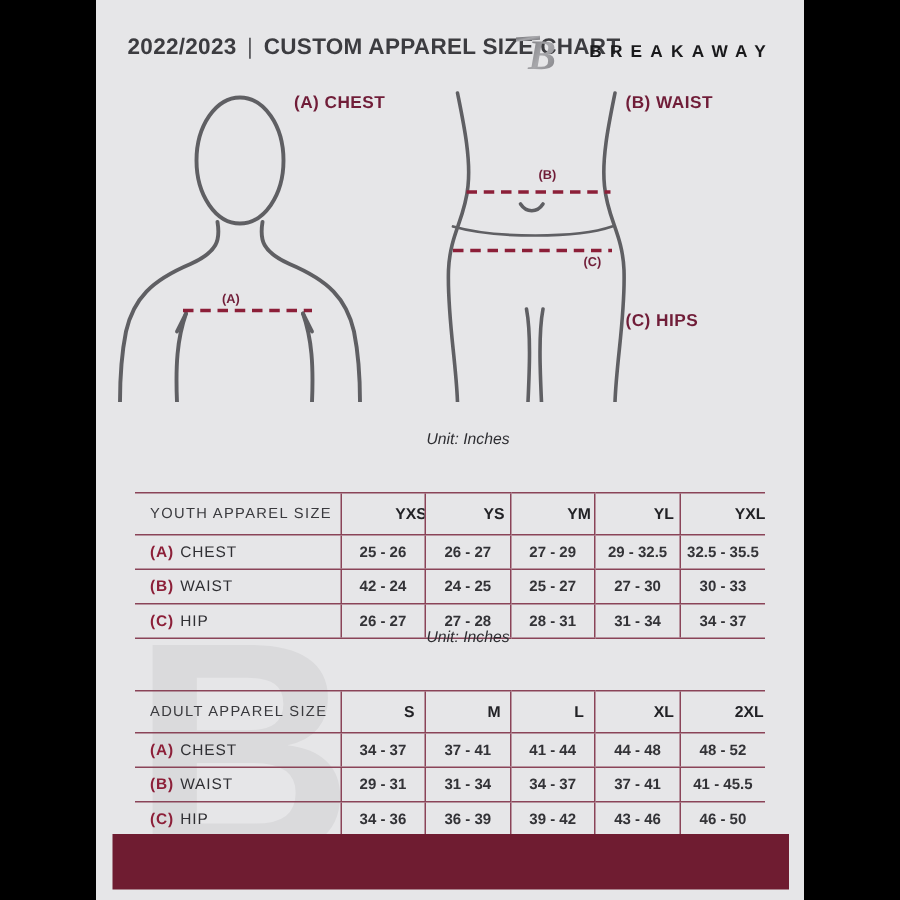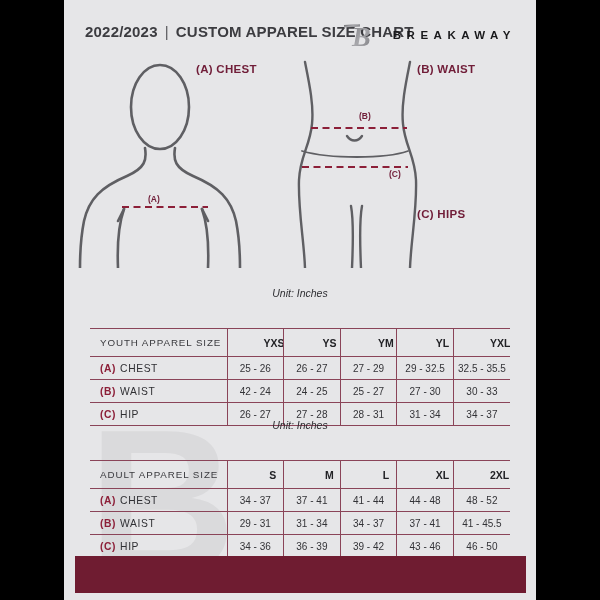--- a/index.html
+++ b/index.html
@@ -58,21 +58,21 @@
   #marker-b { left:295px; top:53px; }
   #marker-c { left:325px; top:111px; }
 
   
   .section-title {
     position:absolute; left:0; width:472px; text-align:center; z-index:1;
     font-size:12px; font-weight:bold; color:#39393d; letter-spacing:0.4px;
   }
   .section-unit {
     position:absolute; left:0; width:472px; text-align:center; z-index:1;
-    font-size:10.5px; font-style:italic; color:#2e2e32;
+    font-size:10.5px; font-style:italic; color:#2e2e32;padding-left:12px;
   }
   #youth-title { top:272px; }  #youth-unit { top:287px; }
   #adult-title { top:404px; }  #adult-unit { top:419px; }
 
   table.size-table {
     position:absolute; left:26px; width:420px; z-index:1;
     border-collapse:collapse; table-layout:fixed; background:transparent;margin-top:22px;
   }
   #youth-table { top:306px; }
   #adult-table { top:438px; }
@@ -85,21 +85,21 @@
   }
   .size-table th { height:25px;padding-left:36px; }
   .size-table td { height:20px; }
   th.col-label-cell {
     text-align:left; padding-left:10px; font-size:9.8px; font-weight:400;
     color:#3a3a3e; letter-spacing:0.9px;
   }
   th.size { font-size:10.5px; font-weight:bold; color:#222226; text-align:center; }
   td.rowhead { text-align:left; padding-left:10px; font-size:10.3px; color:#2f2f33; letter-spacing:0.6px; }
   td.rowhead .key { color:#8c1f38; font-weight:bold; margin-right:4px; }
-  td.value { font-size:10px; color:#333337; text-align:center; }
+  td.value { font-size:10px; color:#333337; text-align:center;font-weight:bold; }
 
   
   .footer-bar {
     position:absolute; left:11px; top:556px; width:451px; height:37px;
     background:#6f1c31; z-index:2;
   }
 </style>
 </head>
 <body>
 

